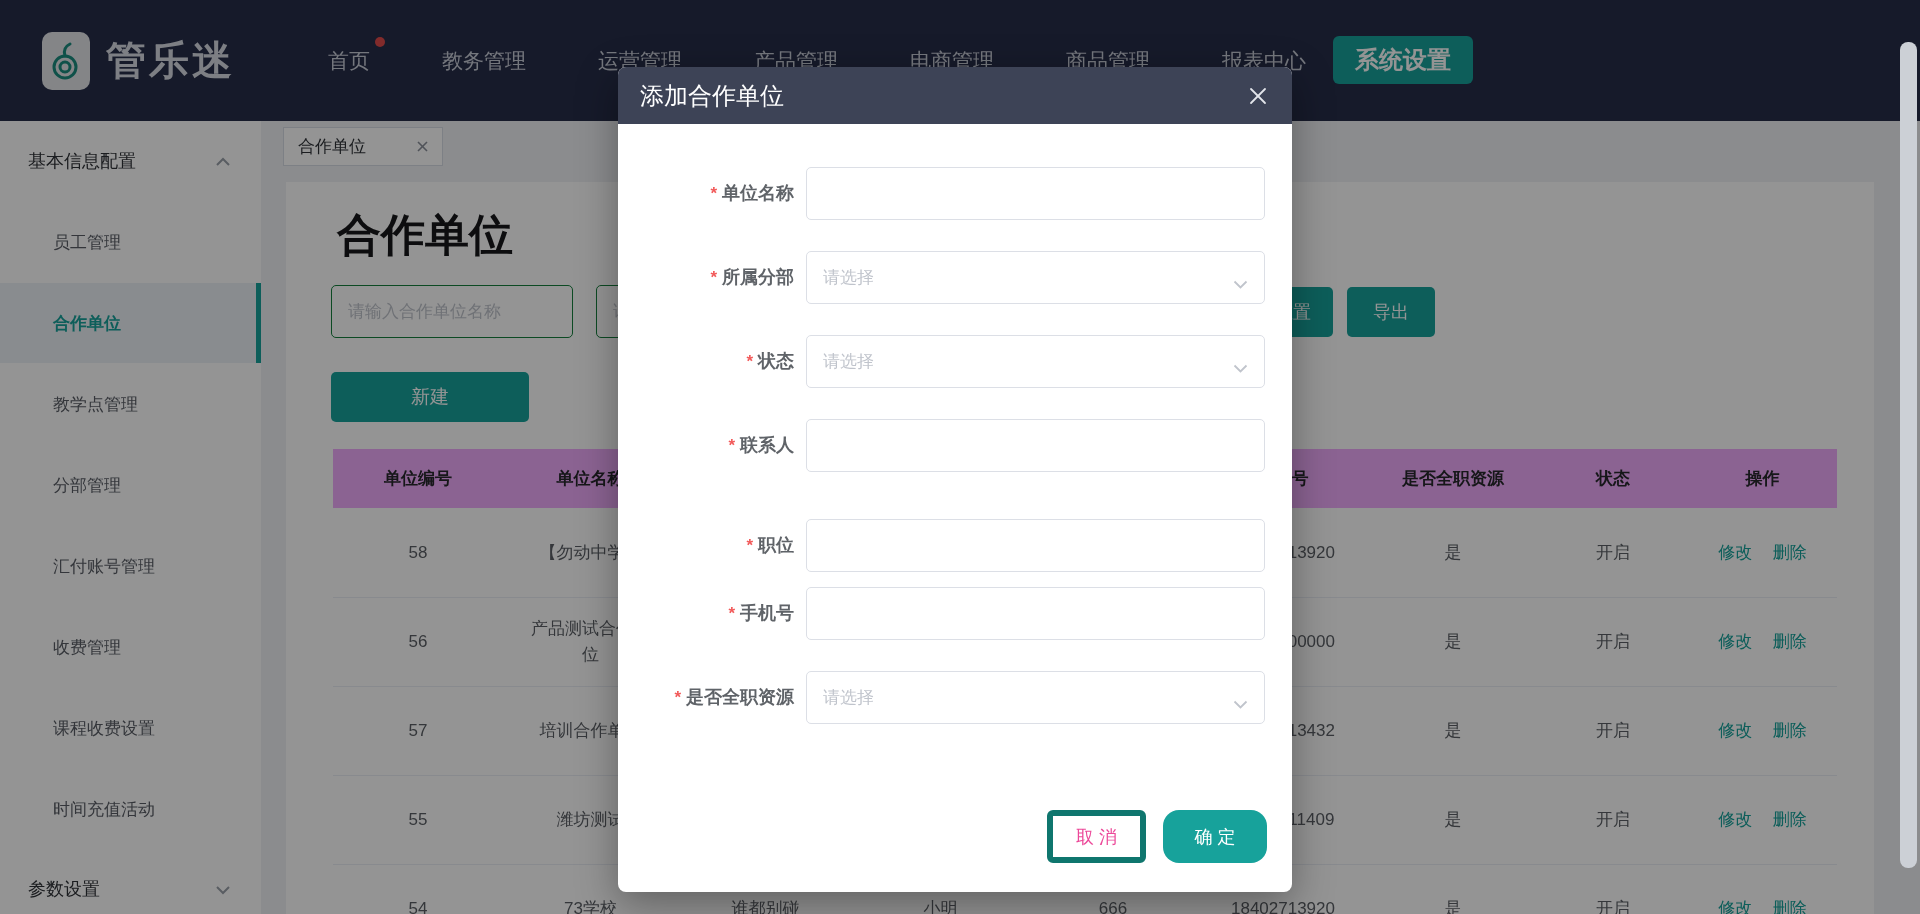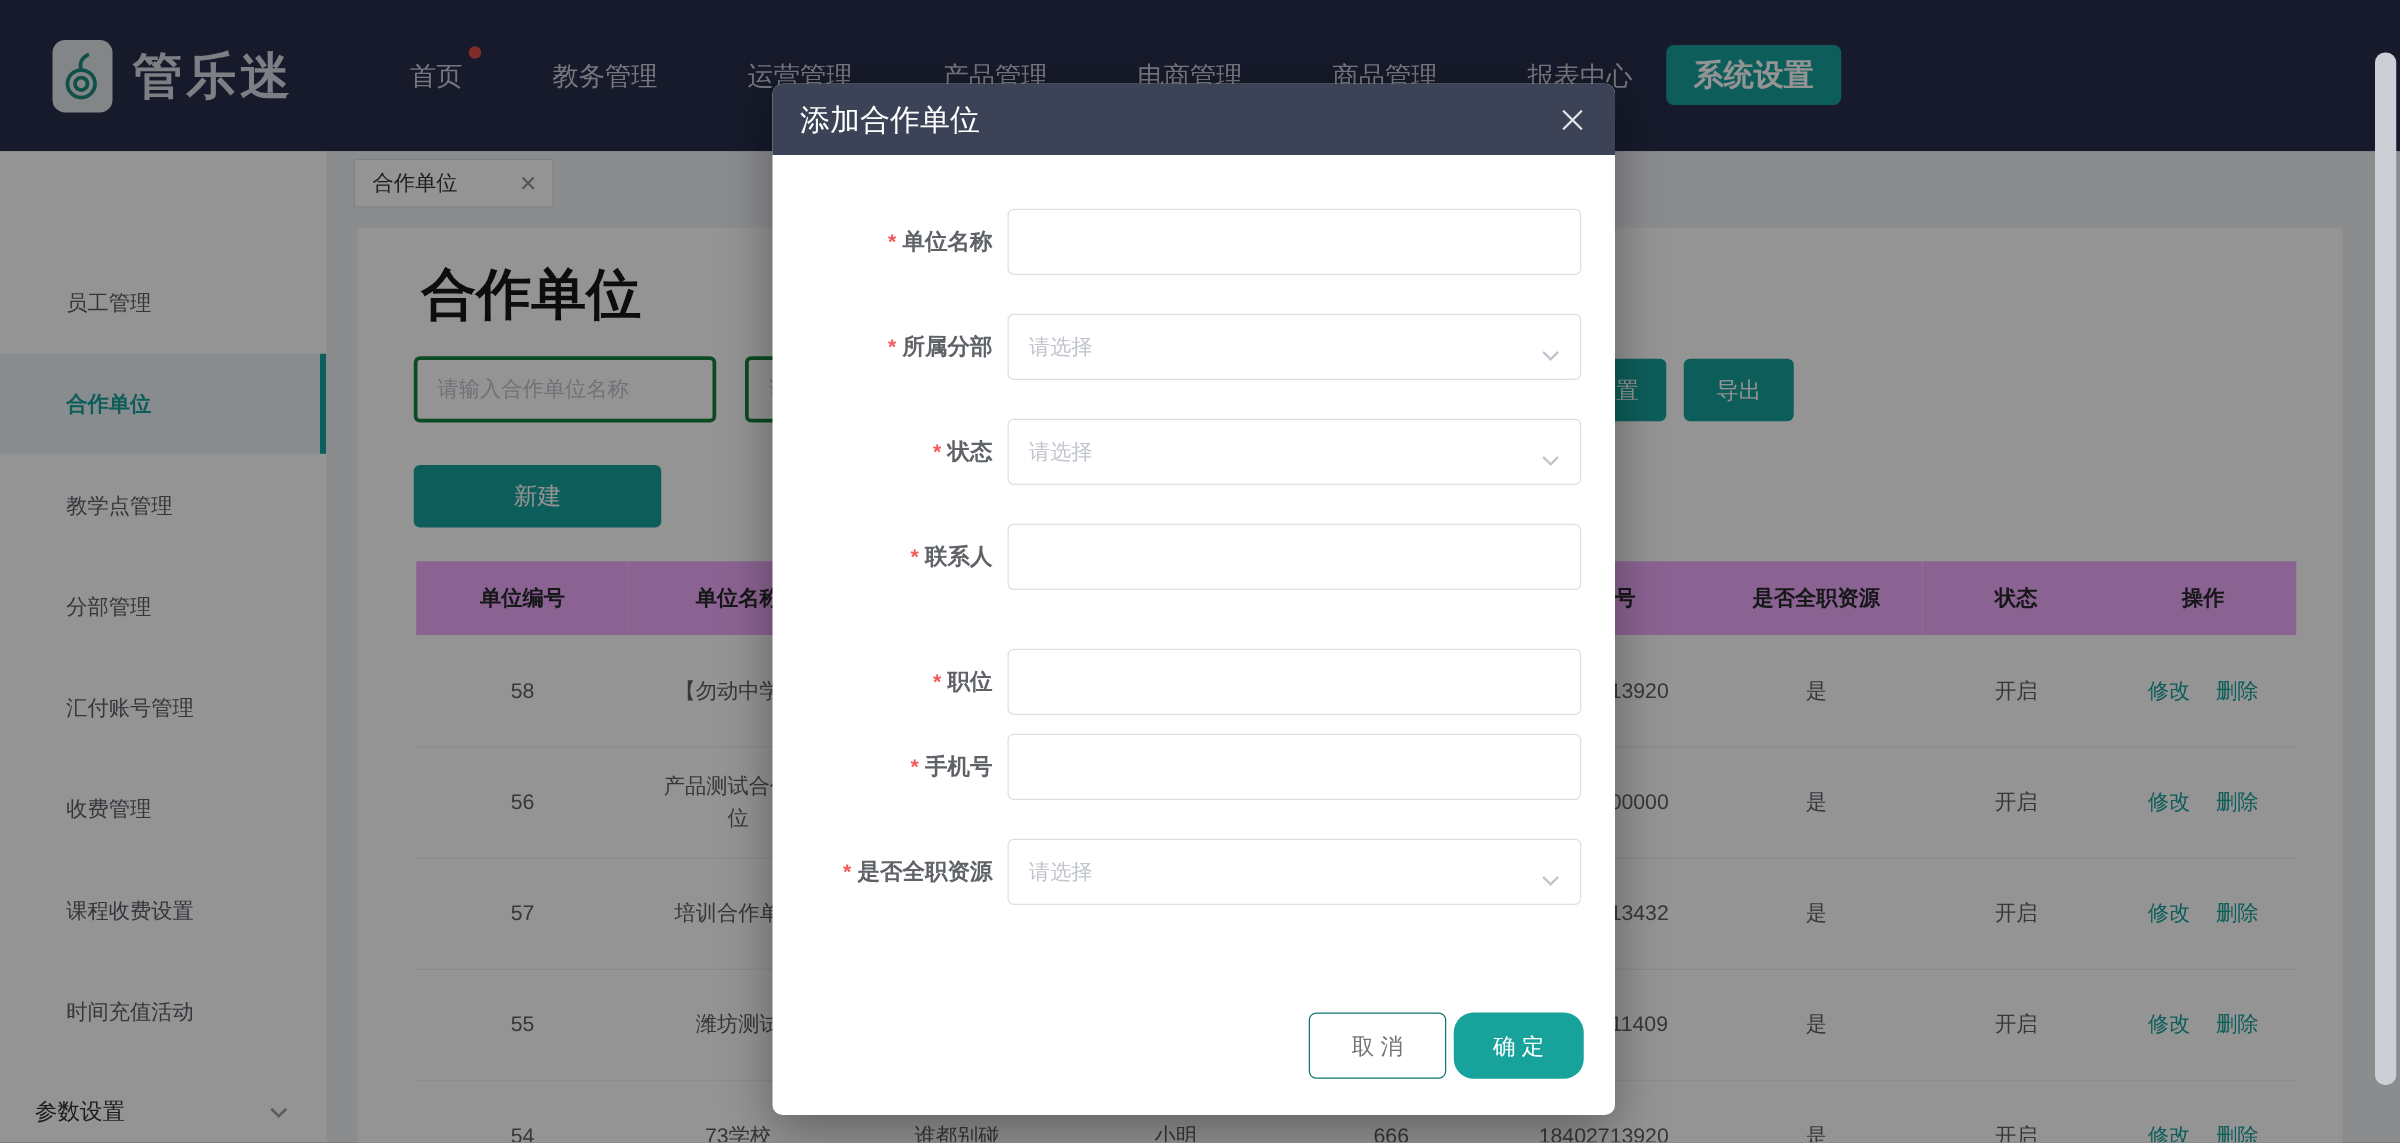--- a/index.html
+++ b/index.html
@@ -29,21 +29,21 @@
   .side-item{position:absolute;left:0;width:100%;height:80px;display:flex;align-items:center;padding-left:53px;font-size:17px;color:#5a5e66;cursor:pointer;}
   .side-item.active{background:#edf1f6;color:var(--teal);font-weight:700;}
   .side-item.active::after{content:"";position:absolute;right:0;top:0;width:5px;height:100%;background:var(--teal);}
 
   
   .main{position:absolute;left:261px;top:121px;right:0;bottom:0;background:var(--page_bg);}
   .tab{position:absolute;left:22px;top:6px;width:160px;height:39px;background:#fff;border:1px solid #d8dce5;
     display:flex;align-items:center;justify-content:space-between;padding:0 14px;font-size:17px;color:#2f3338;cursor:pointer;}
   .card{position:absolute;left:25px;top:61px;right:46px;bottom:0;background:#fff;overflow:hidden;}
   .page-title{position:absolute;left:51px;top:24px;font-size:44px;font-weight:700;color:#17181a;}
-  .text-field{position:absolute;height:53px;border:3px solid #15803d;border-radius:5px;background:#fff;font-size:17px;color:#3a3d42;padding:0 16px;outline:none;}
+  .text-field{position:absolute;height:53px;border:1px solid #15803d;border-radius:5px;background:#fff;font-size:17px;color:#3a3d42;padding:0 16px;outline:none;}
   .text-field::placeholder{color:#c0c4cc;}
   .search1{left:45px;top:103px;width:242px;}
   .search2{left:310px;top:103px;width:242px;}
   .btn{border:none;border-radius:5px;background:var(--teal);color:#fff;display:flex;align-items:center;justify-content:center;cursor:pointer;position:absolute;}
   .btn-reset{left:967px;top:105px;width:80px;height:50px;font-size:18px;}
   .btn-export{left:1061px;top:105px;width:88px;height:50px;font-size:18px;}
   .btn-new{left:45px;top:190px;width:198px;height:50px;font-size:19px;}
 
   .table-wrap{position:absolute;left:47px;top:267px;width:1504px;}
   table{width:100%;border-collapse:collapse;table-layout:fixed;}
@@ -59,21 +59,21 @@
   .modal-header{height:57px;background:var(--modal_header_bg);border-radius:8px 8px 0 0;display:flex;align-items:center;padding:0 22px;}
   .modal-title{color:#fff;font-size:24px;}
   .modal-close{position:absolute;right:22px;top:17px;width:24px;height:24px;cursor:pointer;display:flex;align-items:center;justify-content:center;}
   .form-row{position:absolute;left:0;width:100%;height:53px;}
   .form-label{position:absolute;left:0;top:0;width:176px;height:53px;line-height:53px;text-align:right;font-size:18px;color:#5f6368;font-weight:700;white-space:nowrap;}
   .req{color:#f25a5a;margin-right:5px;font-size:17px;}
   .form-control{position:absolute;left:188px;top:0;width:459px;height:53px;border:1px solid #dcdfe6;border-radius:5px;background:#fff;font-size:17px;padding:0 16px;outline:none;color:#3a3d42;}
   .form-select{display:flex;align-items:center;cursor:pointer;}
   .form-select .ph{color:#c0c4cc;font-size:17px;}
   .form-select .sel-chev{position:absolute;right:16px;top:22px;}
-  .btn-cancel{position:absolute;left:429px;top:743px;width:110px;height:53px;background:#fff;border:1px solid #0f766e;border-radius:6px;color:#737373;font-size:18px;display:flex;align-items:center;justify-content:center;cursor:pointer;}
+  .btn-cancel{position:absolute;left:429px;top:743px;width:99px;height:53px;background:#fff;border:6px solid #0f766e;border-radius:6px;color:#ec4899;font-size:18px;display:flex;align-items:center;justify-content:center;cursor:pointer;}
   .btn-confirm{position:absolute;left:545px;top:743px;width:104px;height:53px;background:var(--teal);border:none;border-radius:16px;color:#fff;font-size:18px;display:flex;align-items:center;justify-content:center;cursor:pointer;}
 
   .scrollbar{position:absolute;right:3px;top:42px;width:17px;height:826px;background:#ccd0d6;border-radius:8px;z-index:40;cursor:pointer;}
 </style>
 </head>
 <body>
 
 <div class="stage">
 
   <header class="navbar">
@@ -130,20 +130,28 @@
 
     <div class="nav-right">
       
       
       
       
     </div>
   </header>
 
   <aside class="sidebar">
+    <div class="side-group" id="side-group-top" style="top:0">
+      <span>基本信息配置</span>
+      <span class="chev">
+        <svg width="16" height="10" viewBox="0 0 16 10" fill="none" stroke="#9aa0aa" stroke-width="2">
+            <polyline points="2,8 8,2 14,8"></polyline>
+          </svg>
+      </span>
+    </div>
     <div id="side-items">
 
         <a class="side-item" style="top: 81px;">
           <span>员工管理</span>
         </a>
 
         <a class="side-item active" style="top: 162px;">
           <span>合作单位</span>
         </a>
 

